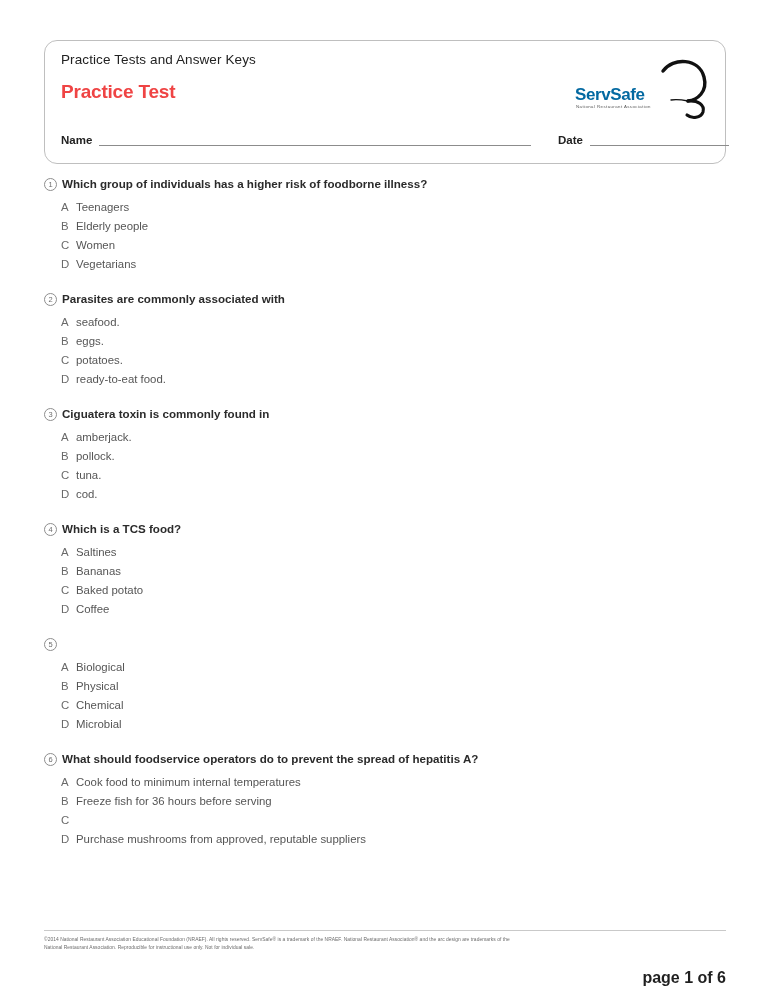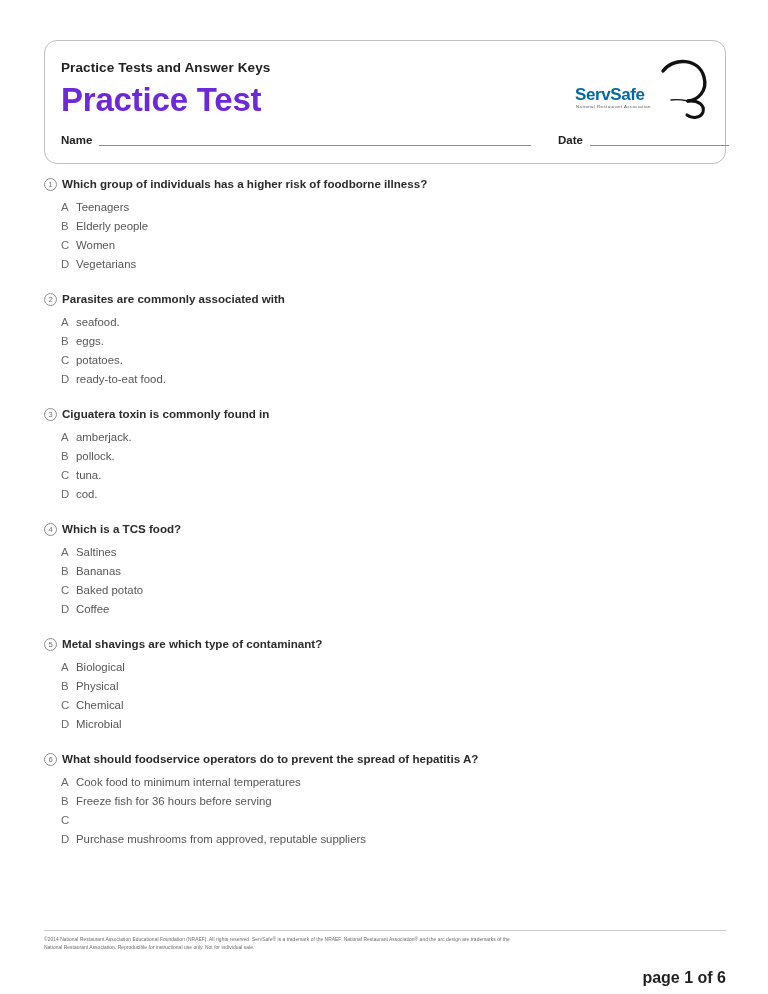--- a/index.html
+++ b/index.html
@@ -31,33 +31,33 @@
     width: 682px;
     height: 124px;
     box-sizing: border-box;
     border: 1px solid #bfbfbf;
     border-radius: 13px;
     background: #ffffff;
   }
   .header-kicker {
     position: absolute;
     left: 16px;
-    top: 19px;
+    top: 11px;
     font-size: 13.5px;
-    font-weight: bold;
+    font-weight: normal;
     color: #222222;
     letter-spacing: 0.1px;
   }
   .header-title {
     position: absolute;
     left: 16px;
     top: 40px;
-    font-size: 33px;
-    font-weight: bold;
-    color: #6d28d9;
+    font-size: 19px;
+    font-weight: bold;
+    color: #ef4444;
     letter-spacing: -0.2px;
   }
 
   
   .logo {
     position: absolute;
     right: 14px;
     top: 18px;
     width: 136px;
     height: 62px;
@@ -327,21 +327,20 @@
         <li class="option">
           <span class="opt-letter">D</span>
           <span class="opt-text">Coffee</span>
         </li>
       </ul>
     </div>
 
     <div class="question">
       <div class="q-head">
         <span class="q-num">5</span>
-        <span class="q-text">Metal shavings are which type of contaminant?</span>
       </div>
       <ul class="options">
         <li class="option">
           <span class="opt-letter">A</span>
           <span class="opt-text">Biological</span>
         </li>
         <li class="option">
           <span class="opt-letter">B</span>
           <span class="opt-text">Physical</span>
         </li>

